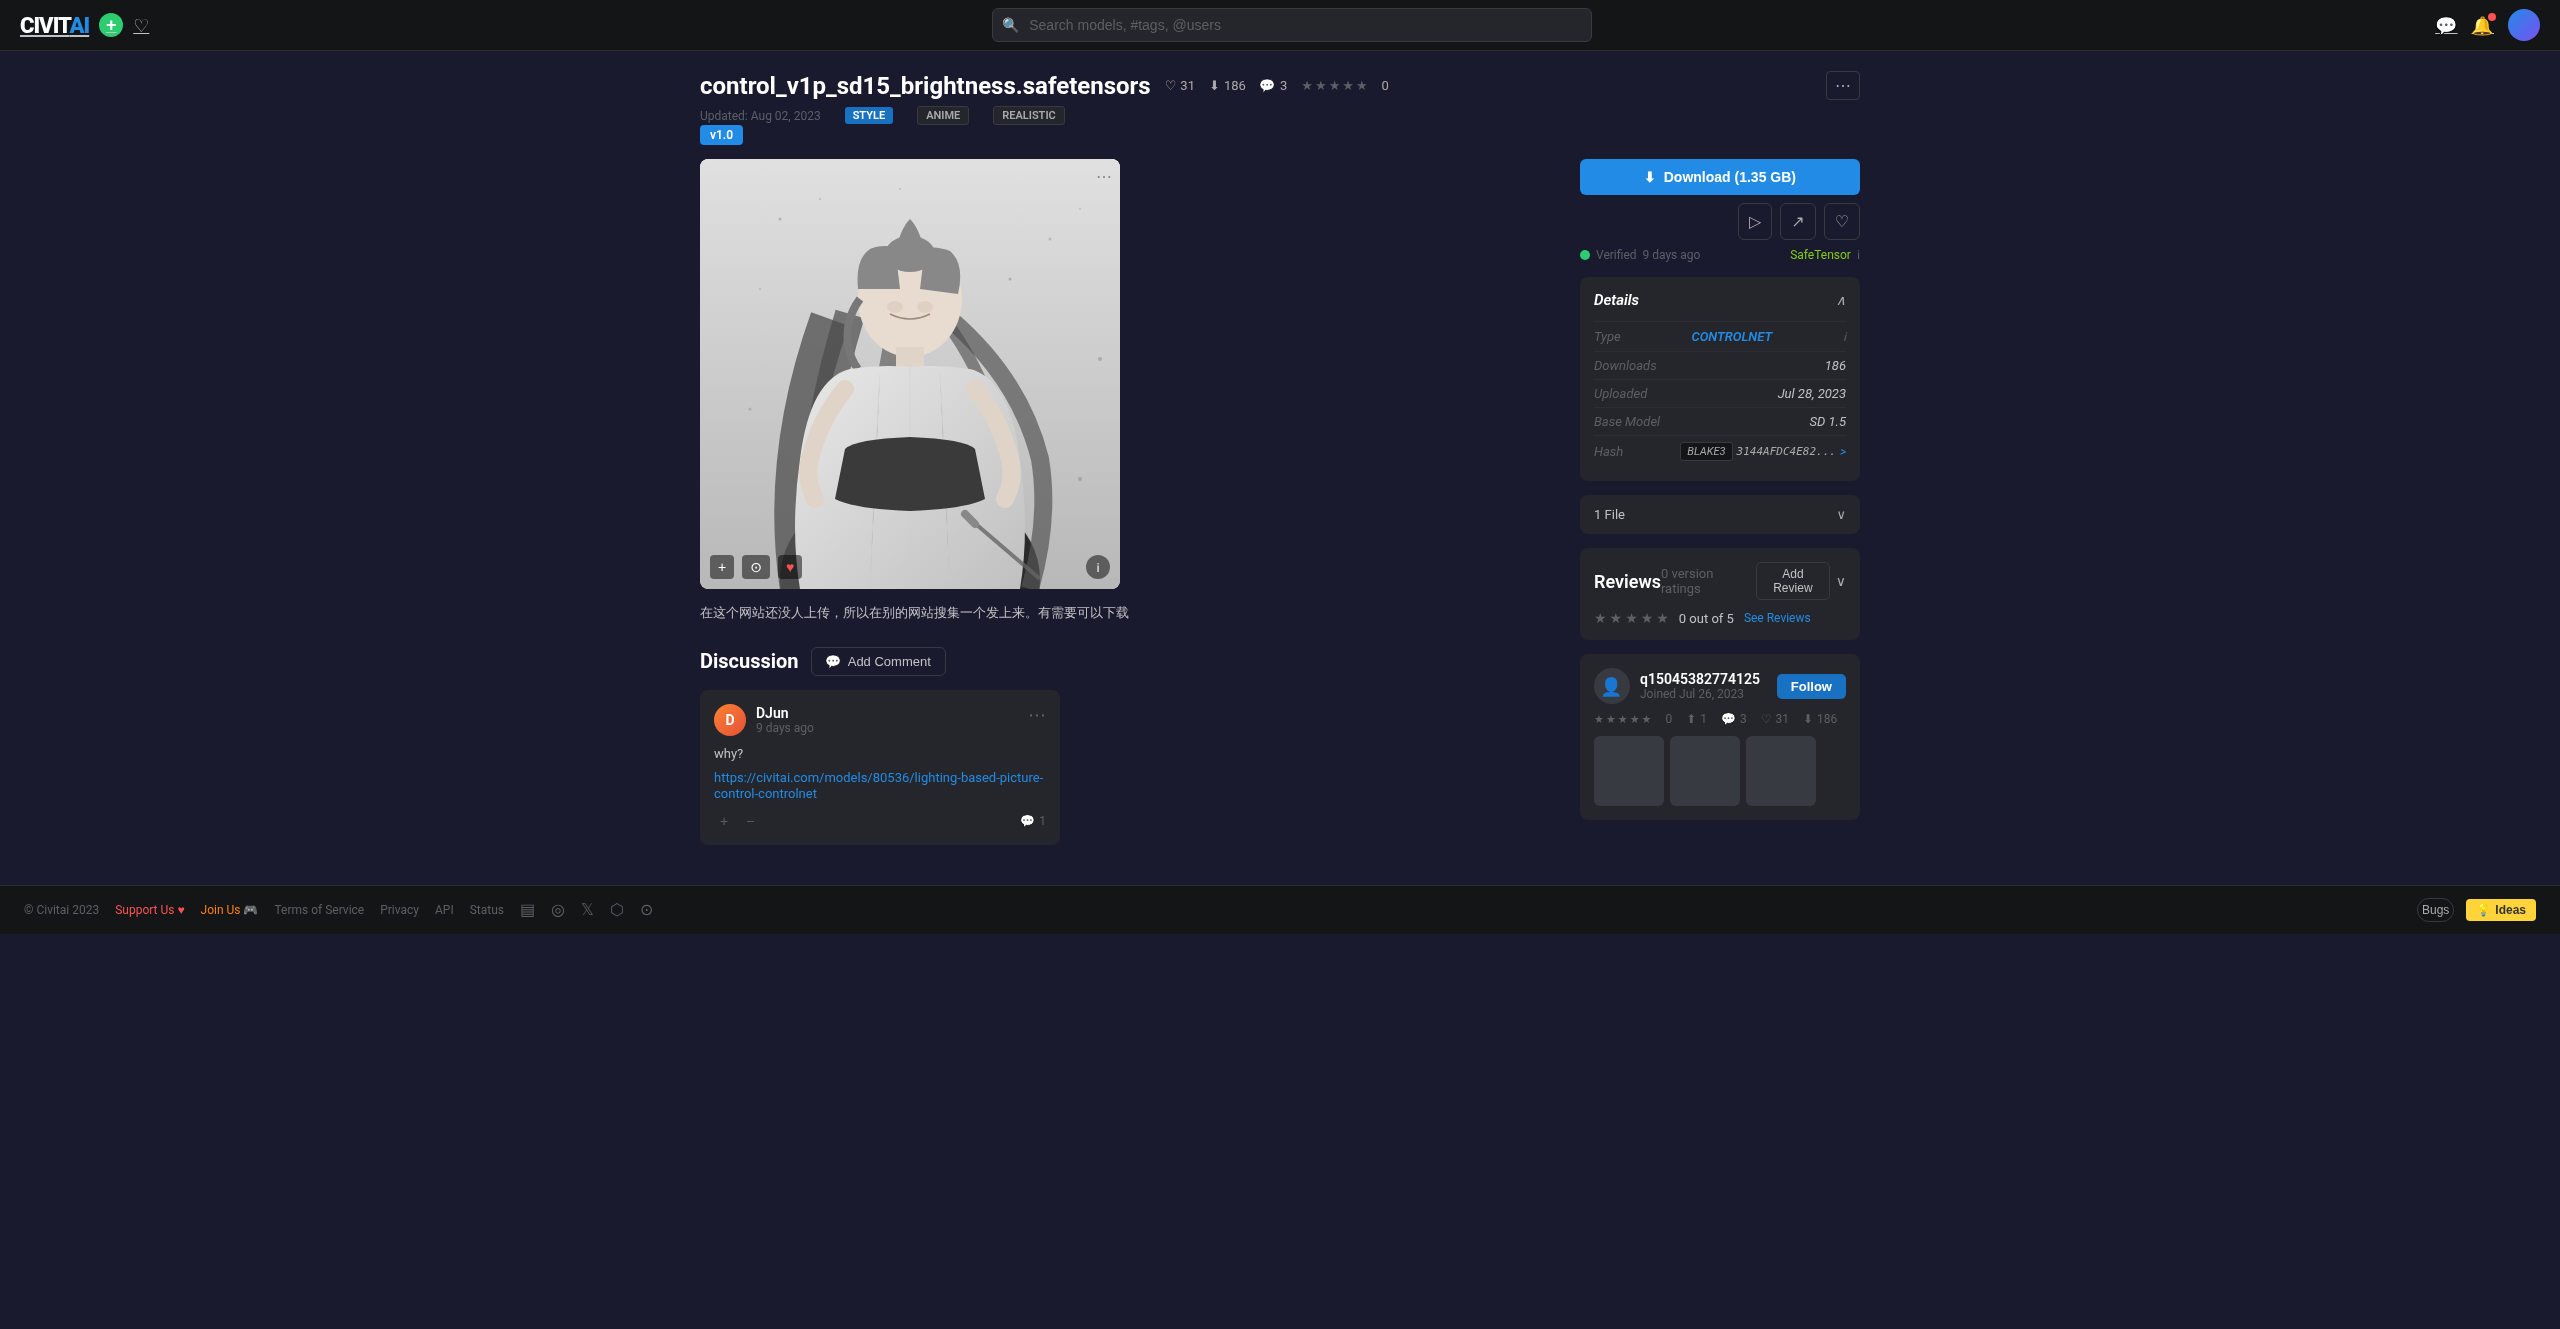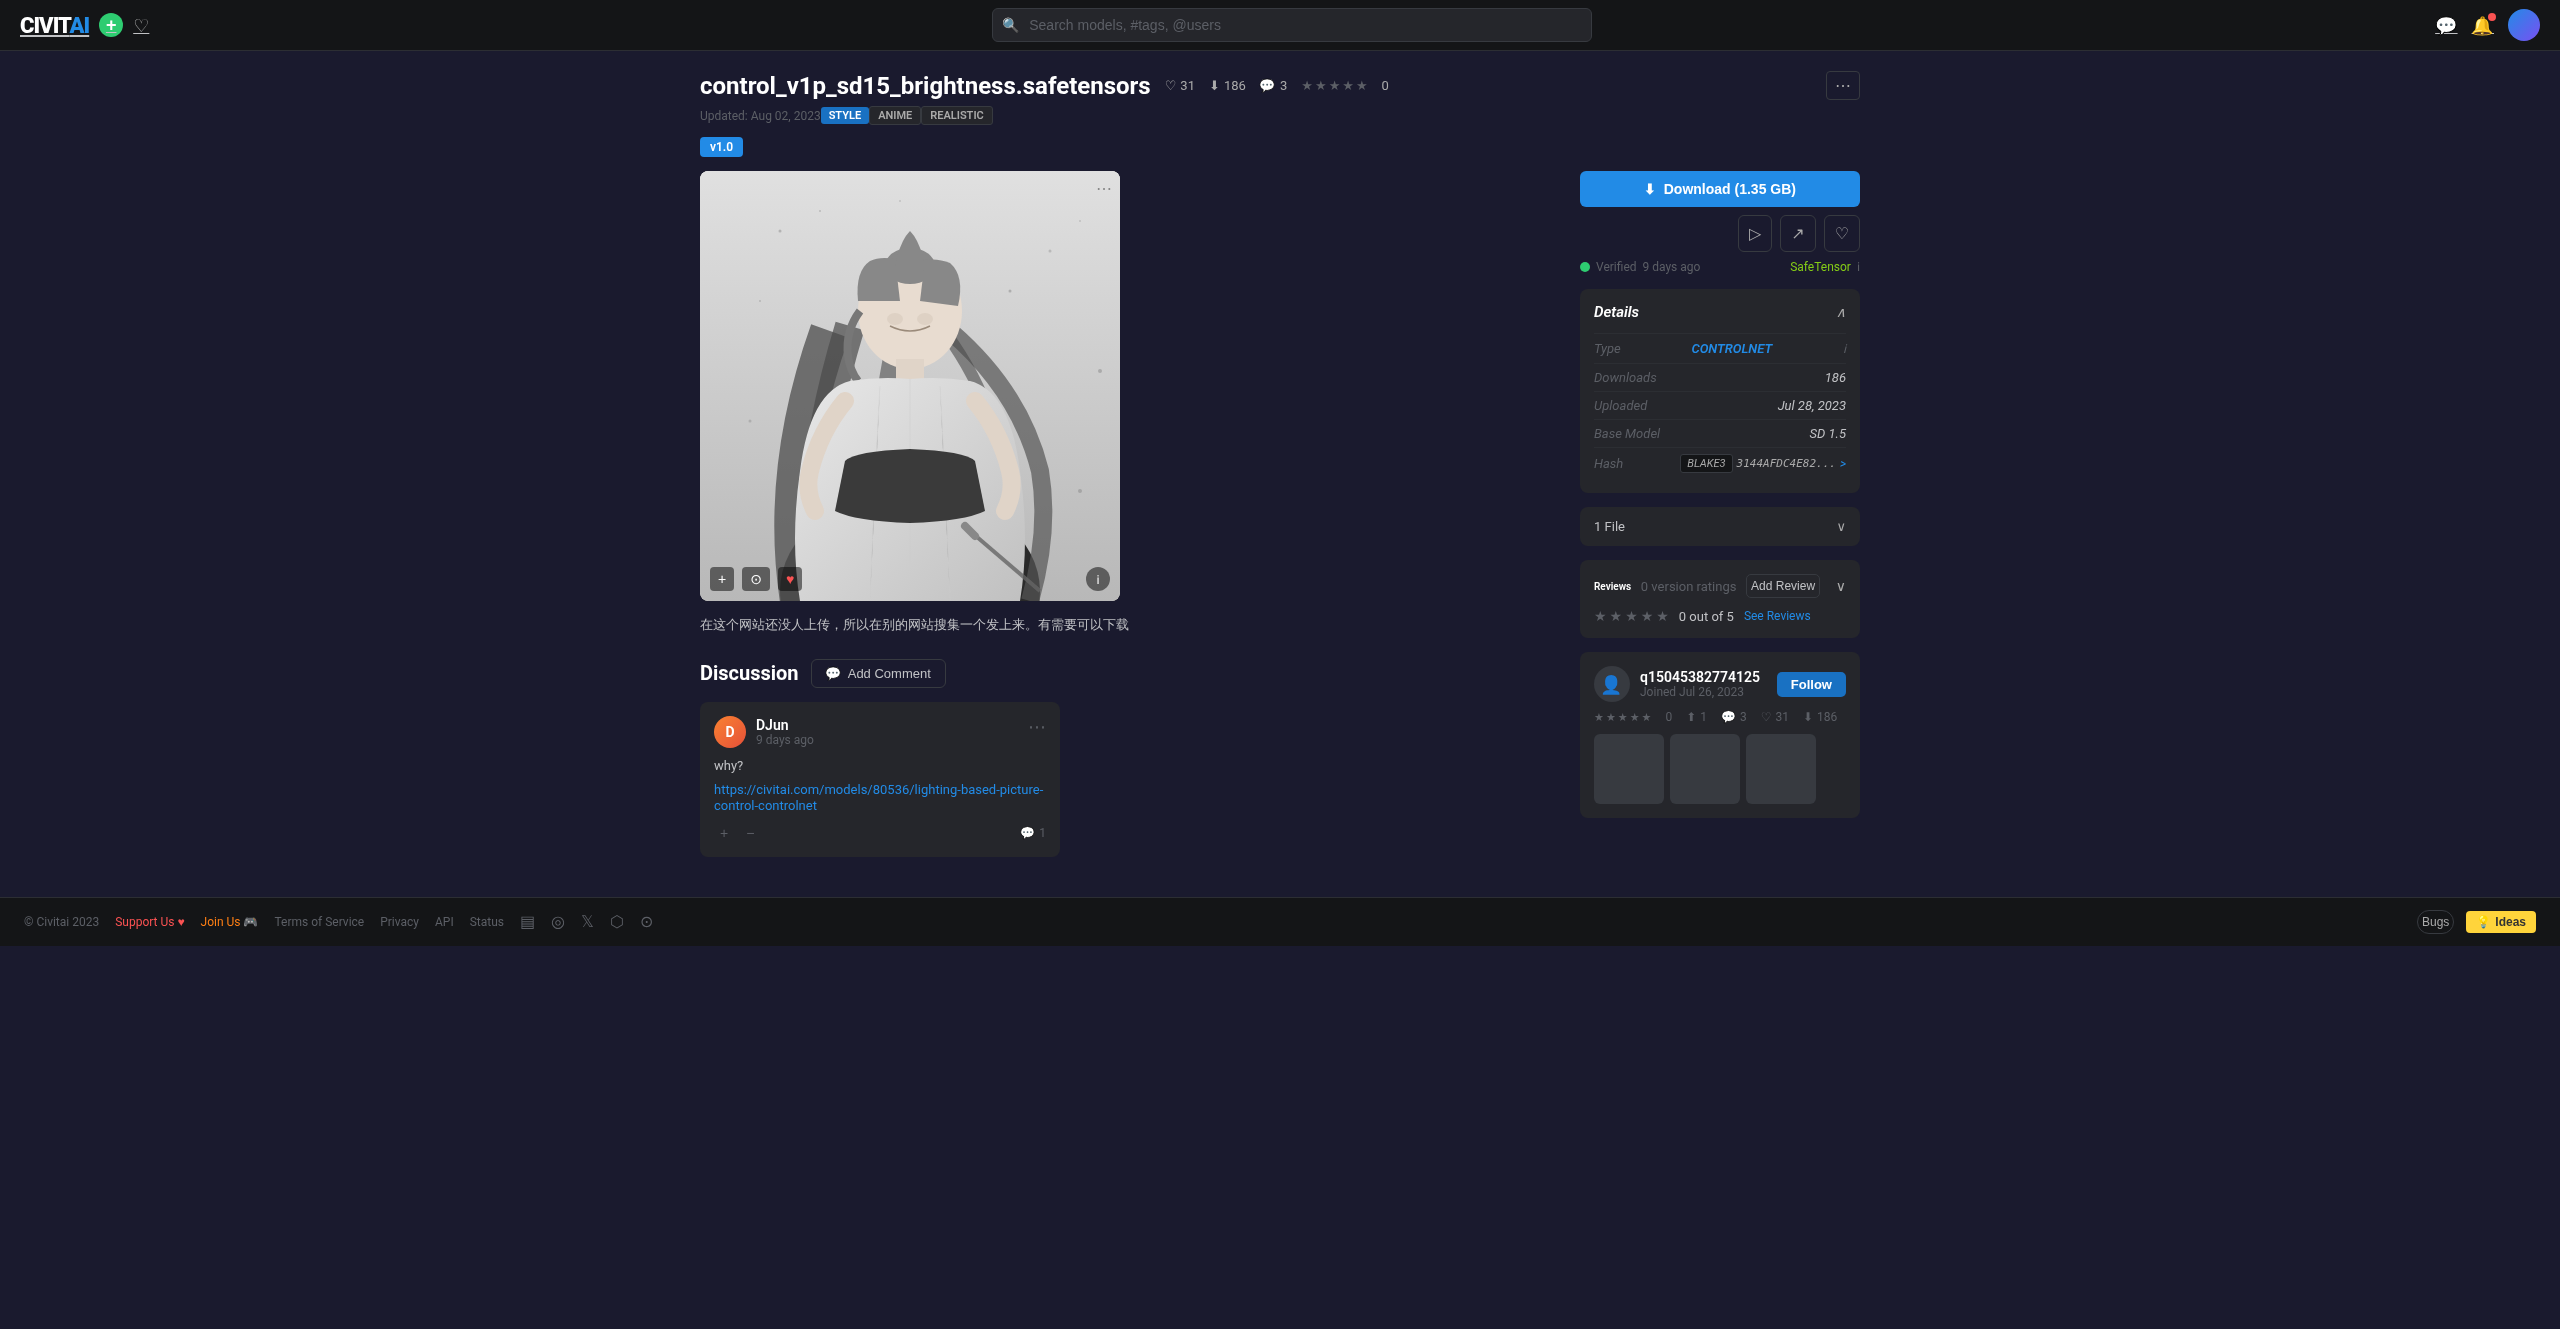--- a/index.html
+++ b/index.html
@@ -150,22 +150,21 @@
       border-radius: 4px;
       padding: 4px 8px;
       color: #aaa;
       cursor: pointer;
       font-size: 16px;
       margin-left: auto;
     }
     .subtitle-row {
       display: flex;
       align-items: center;
-      gap: 0;
-      margin-bottom: 12px;
+      gap: 24px;
       color: #5c5f66;
       font-size: 12px;
     }
     .tag {
       padding: 2px 8px;
       border-radius: 3px;
       font-size: 11px;
       font-weight: 600;
       cursor: pointer;
     }
@@ -502,21 +501,21 @@
       padding: 14px;
       margin-bottom: 14px;
     }
     .reviews-header {
       display: flex;
       align-items: center;
       justify-content: space-between;
       margin-bottom: 10px;
     }
     .reviews-title {
-      font-size: 10px;
+      font-size: 18px;
       font-weight: 600;
       color: #fff;
     }
     .reviews-count { color: #5c5f66; font-size: 13px; }
     .add-review-btn {
       background: transparent;
       border: 1px solid #373a40;
       border-radius: 5px;
       color: #c1c2c5;
       padding: 4px 4px;

